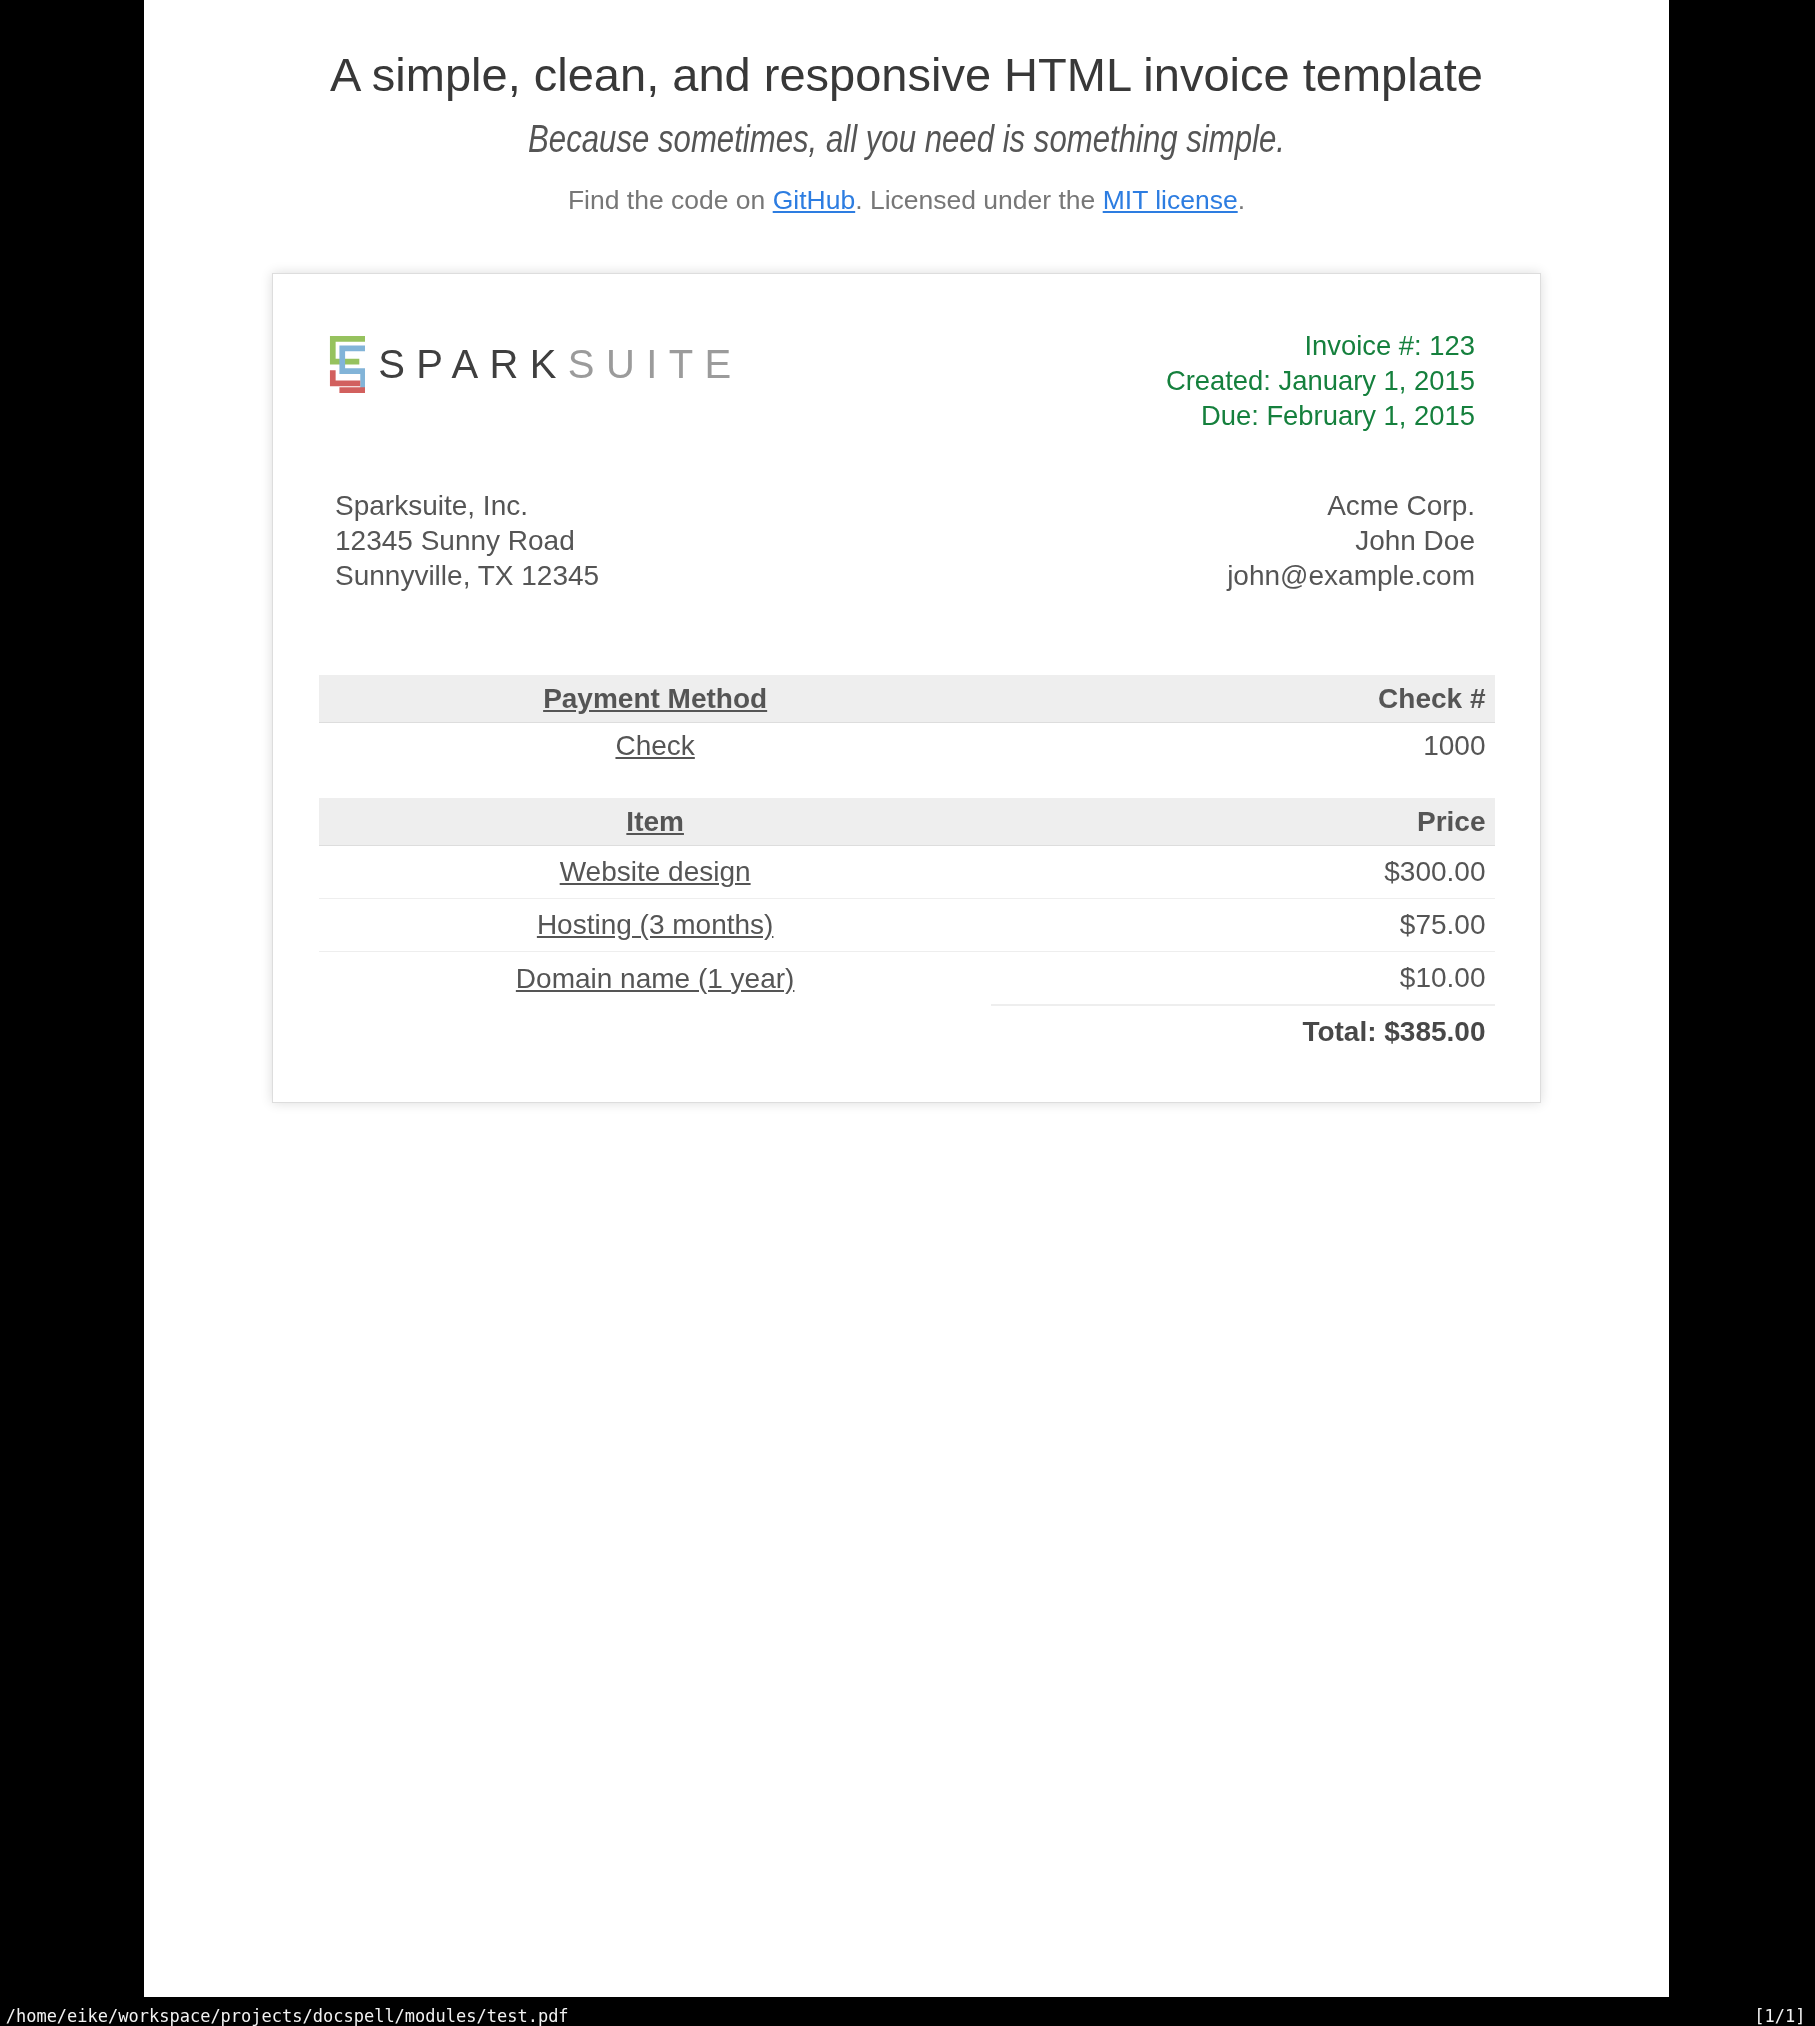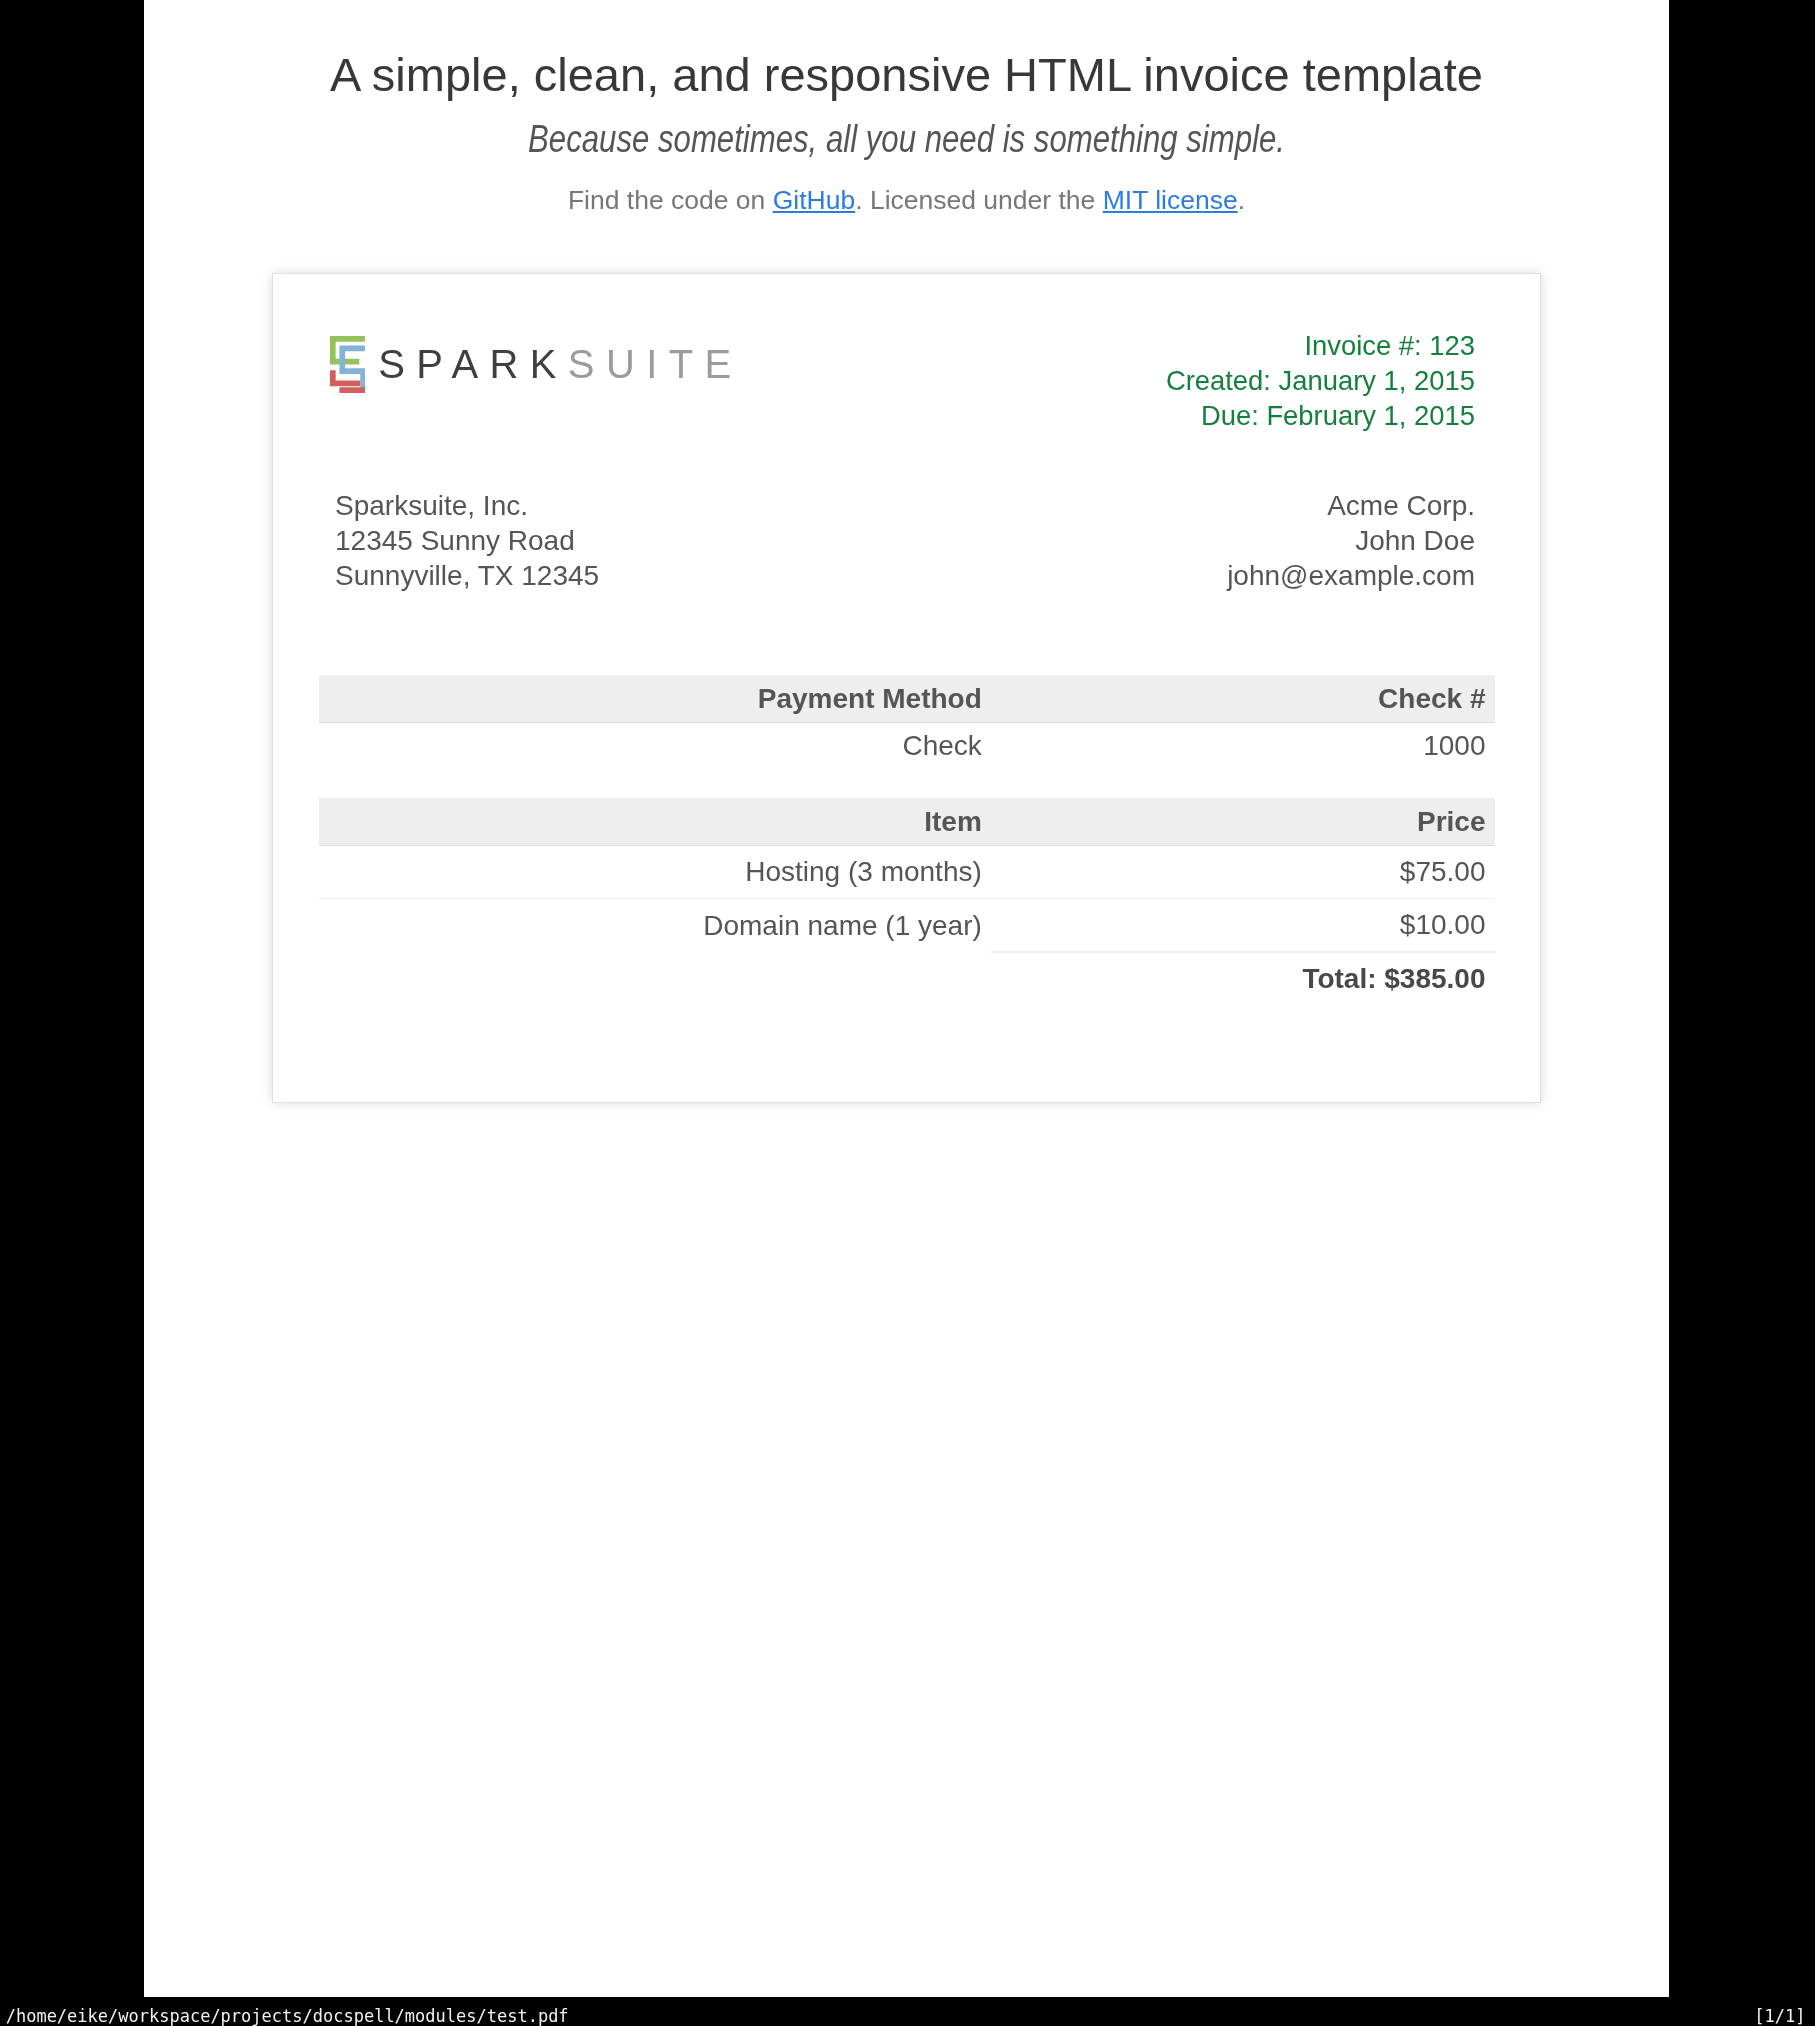--- a/index.html
+++ b/index.html
@@ -48,21 +48,21 @@
   }
   .addr-to{
     position:absolute;right:65px;top:214px;text-align:right;
     font-size:28px;line-height:35px;color:#555;
   }
   
   .tbl{position:absolute;left:46px;width:1176px;border-collapse:collapse;table-layout:fixed;}
   .tbl-payment{top:401px;}
   .tbl-items{top:524px;}
   .tbl td{padding:0 9.5px;font-size:28px;color:#555;vertical-align:middle;}
-  .col-l{width:57.4%;text-align:right;}
+  .col-l{width:57.4%;text-align:center;text-decoration:underline;}
   .col-r{width:42.6%;text-align:right;}
   .tbl tr.heading td{
     background:#eee;border-bottom:1.9px solid #ddd;font-weight:bold;height:47px;color:#555;
   }
   .tbl-payment tr.detail td{height:45px;}
   .tbl-items tr.item td{height:52px;border-bottom:1.9px solid #eee;}
   .tbl-items tr.item.last td{border-bottom:none;}
   .tbl-items tr.total td{height:52px;}
   .tbl-items tr.total td.col-r{
     border-top:2.8px solid #eee;font-weight:bold;color:#484848;
@@ -126,20 +126,24 @@
     </tbody>
       </table>
 
     <table class="tbl tbl-items">
       <tbody>
           <tr class="heading">
         <td class="col-l">Item</td>
         <td class="col-r">Price</td>
       </tr>
       <tr class="item">
+        <td class="col-l">Website design</td>
+        <td class="col-r">$300.00</td>
+      </tr>
+      <tr class="item">
         <td class="col-l">Hosting (3 months)</td>
         <td class="col-r">$75.00</td>
       </tr>
       <tr class="item last">
         <td class="col-l">Domain name (1 year)</td>
         <td class="col-r">$10.00</td>
       </tr>
       <tr class="total">
         <td class="col-l"></td>
         <td class="col-r">Total: $385.00</td>

